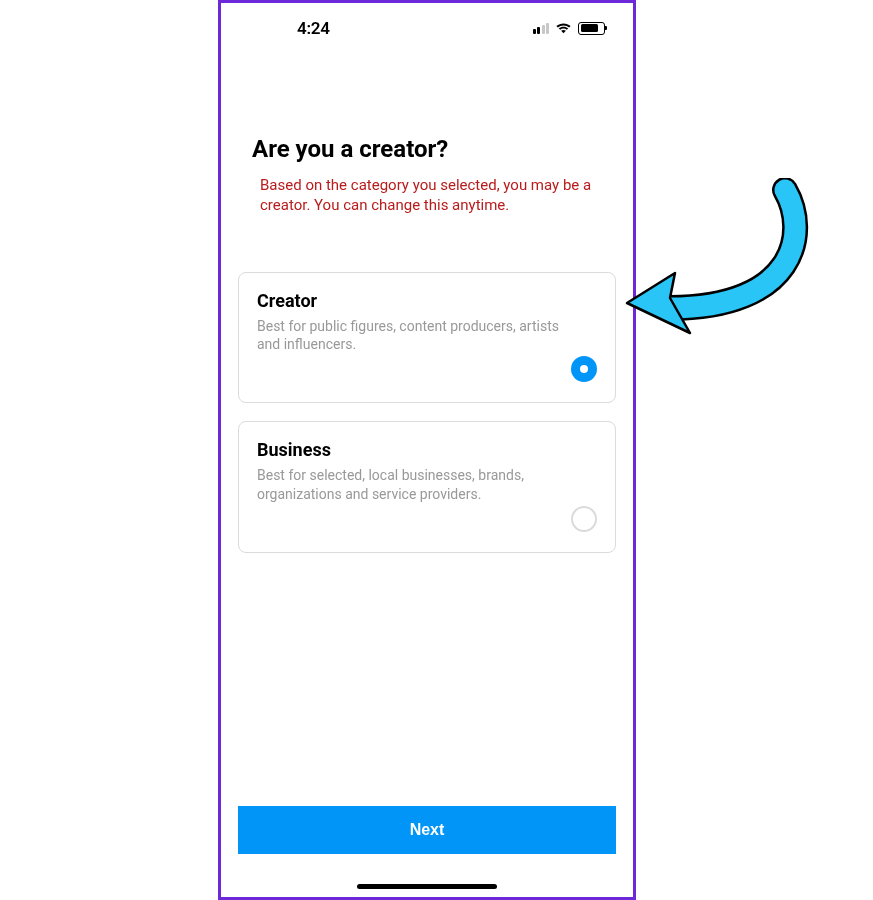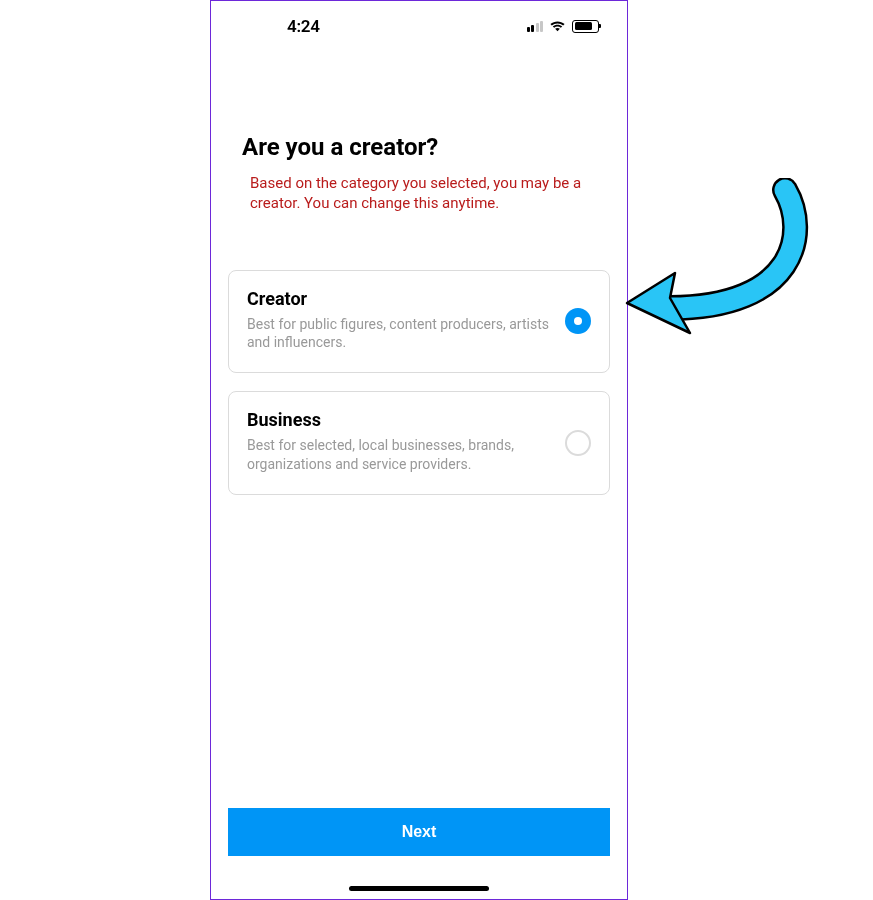--- a/index.html
+++ b/index.html
@@ -11,26 +11,26 @@
     body {
       font-family: -apple-system, BlinkMacSystemFont, "Segoe UI", Roboto, Helvetica, Arial, sans-serif;
       background: #ffffff;
       width: 873px;
       height: 900px;
       position: relative;
     }
     
     .phone-frame {
       position: absolute;
-      left: 210px;
+      left: 218px;
       top: 0;
       width: 418px;
       height: 900px;
       background: #ffffff;
-      border: 1px solid #6d28d9;
+      border: 3px solid #6d28d9;
       display: flex;
       flex-direction: column;
     }
     
     .status-bar {
       display: flex;
       justify-content: space-between;
       align-items: center;
       padding: 14px 28px 8px 28px;
       height: 44px;
@@ -129,22 +129,23 @@
       flex-direction: column;
       gap: 18px;
     }
     
     .option-card {
       border: 1px solid #dbdbdb;
       border-radius: 8px;
       padding: 17px 18px 20px 18px;
       display: flex;
       justify-content: space-between;
-      align-items: center;
+      align-items: flex-end;
       cursor: pointer;
+      flex-direction: column;
     }
     
     .option-text {
       flex: 1;
       padding-right: 12px;
     }
     
     .option-title {
       font-size: 18px;
       font-weight: 700;

